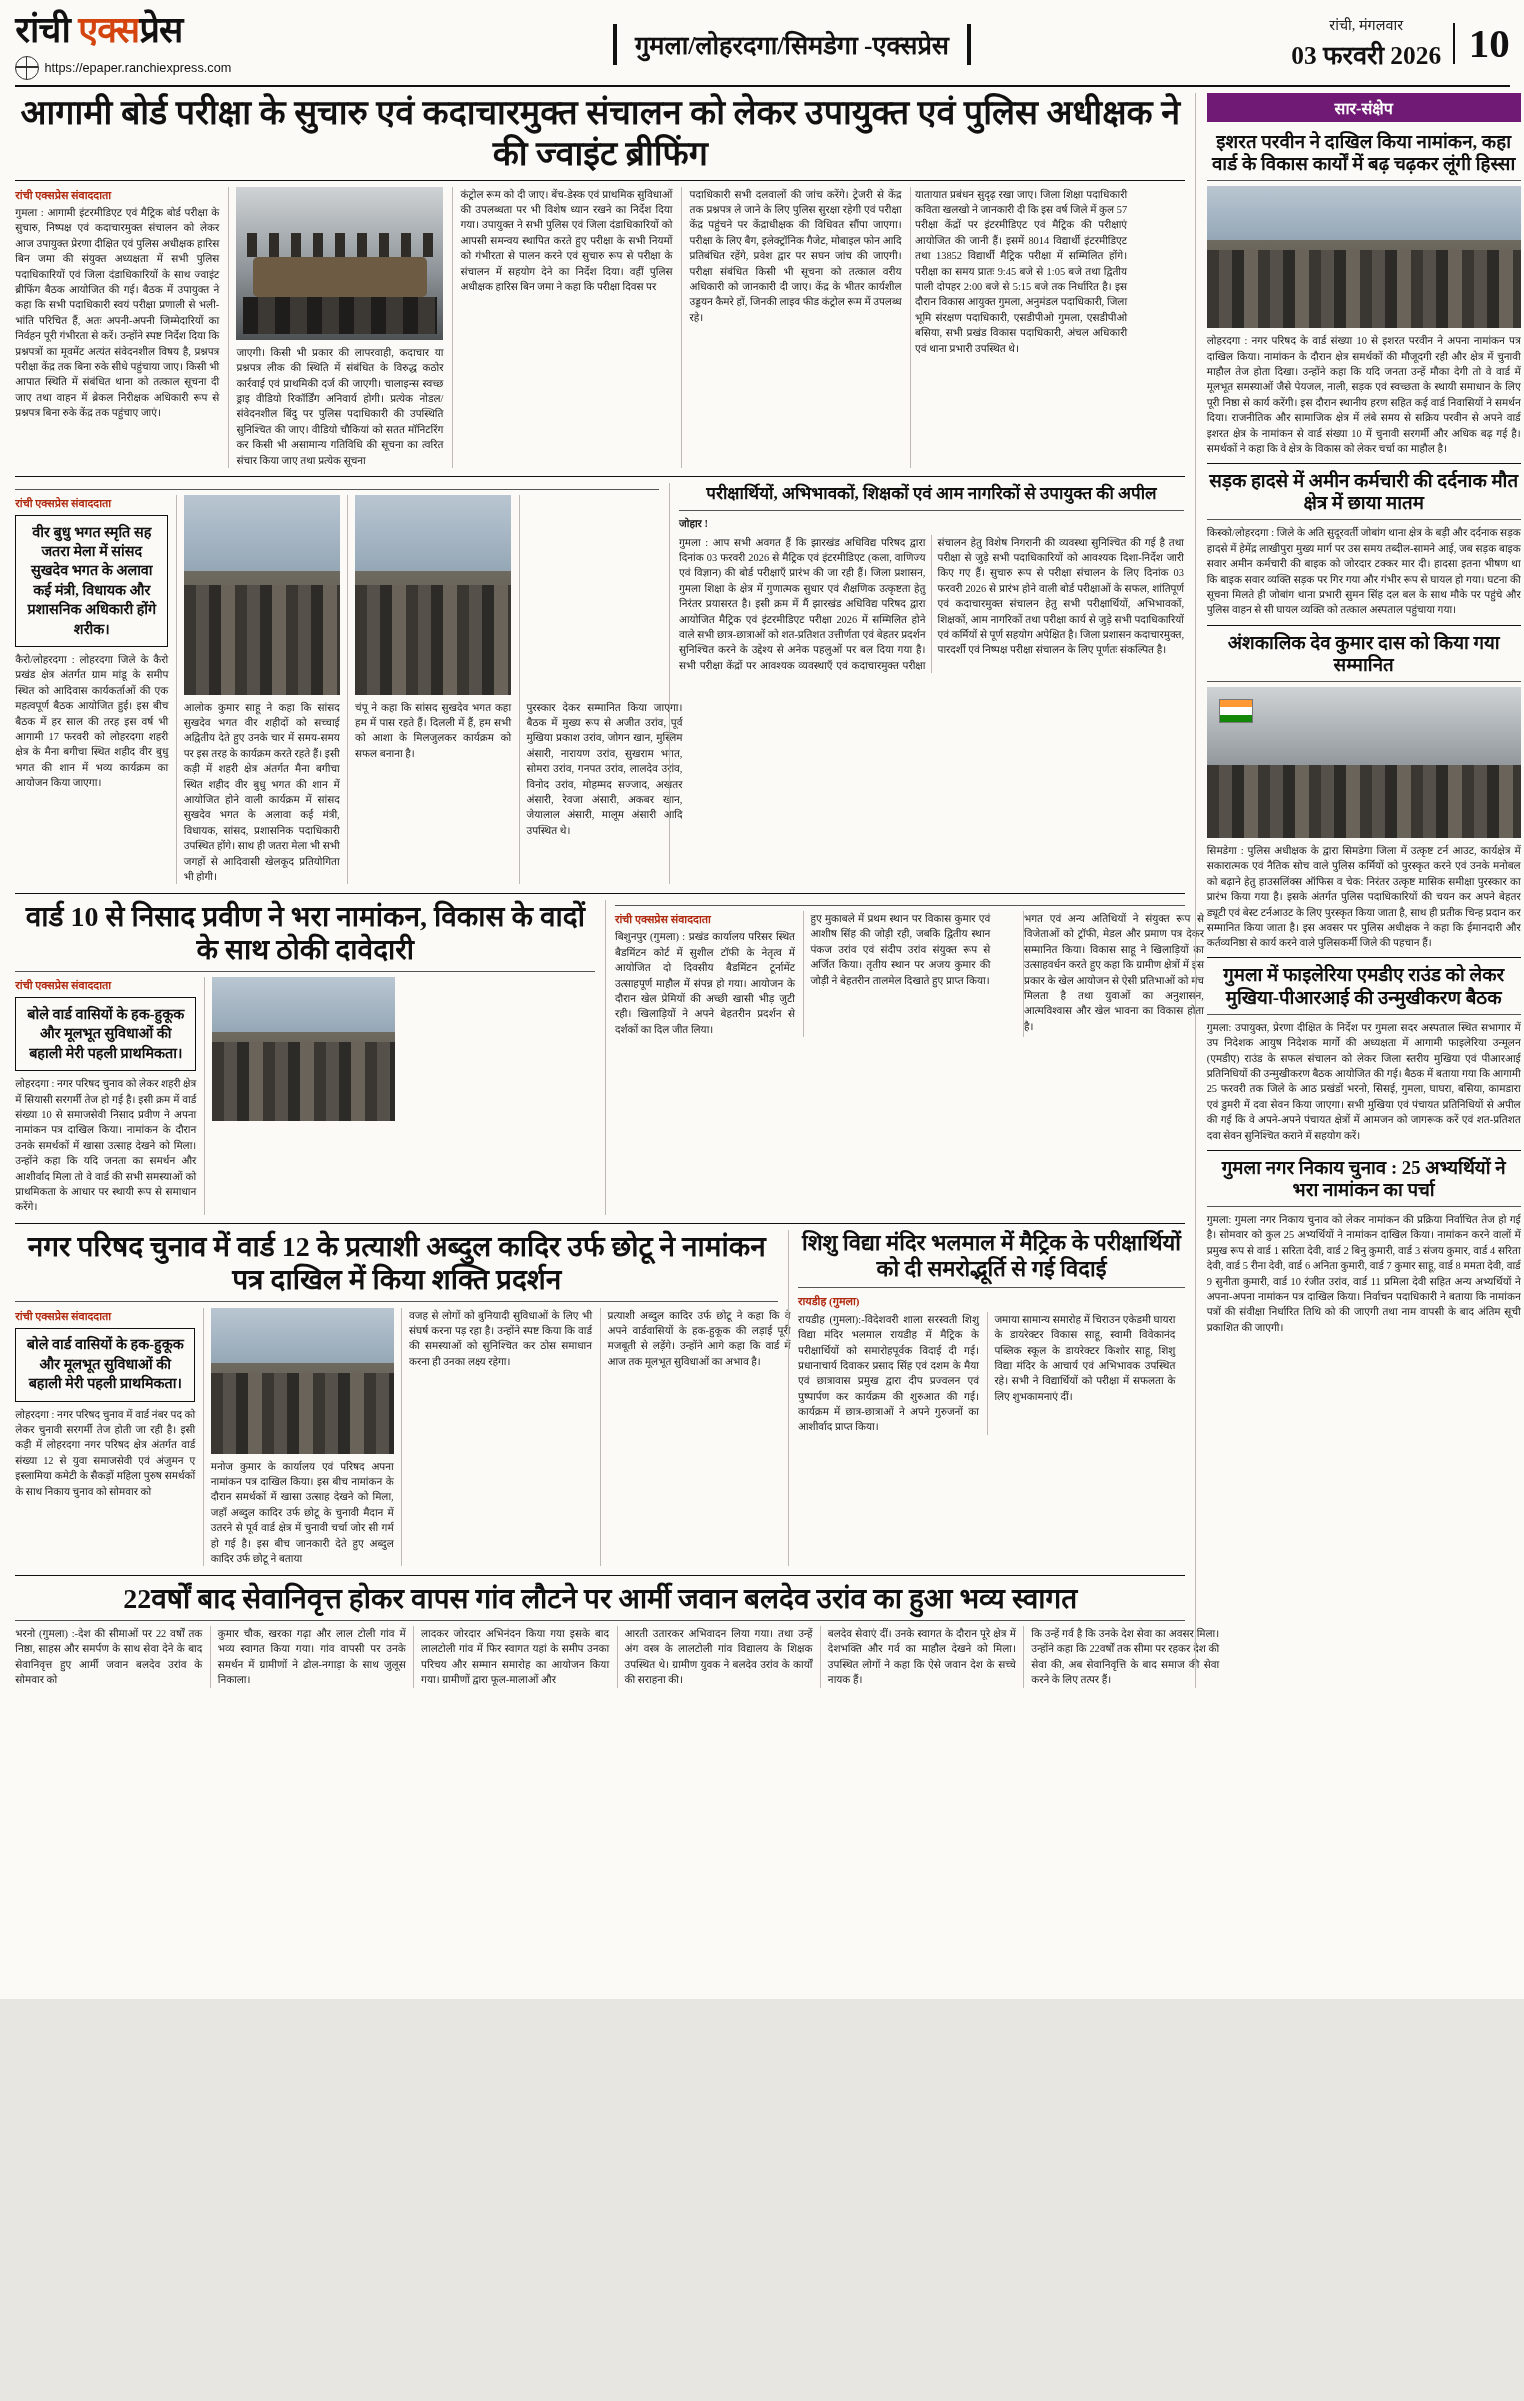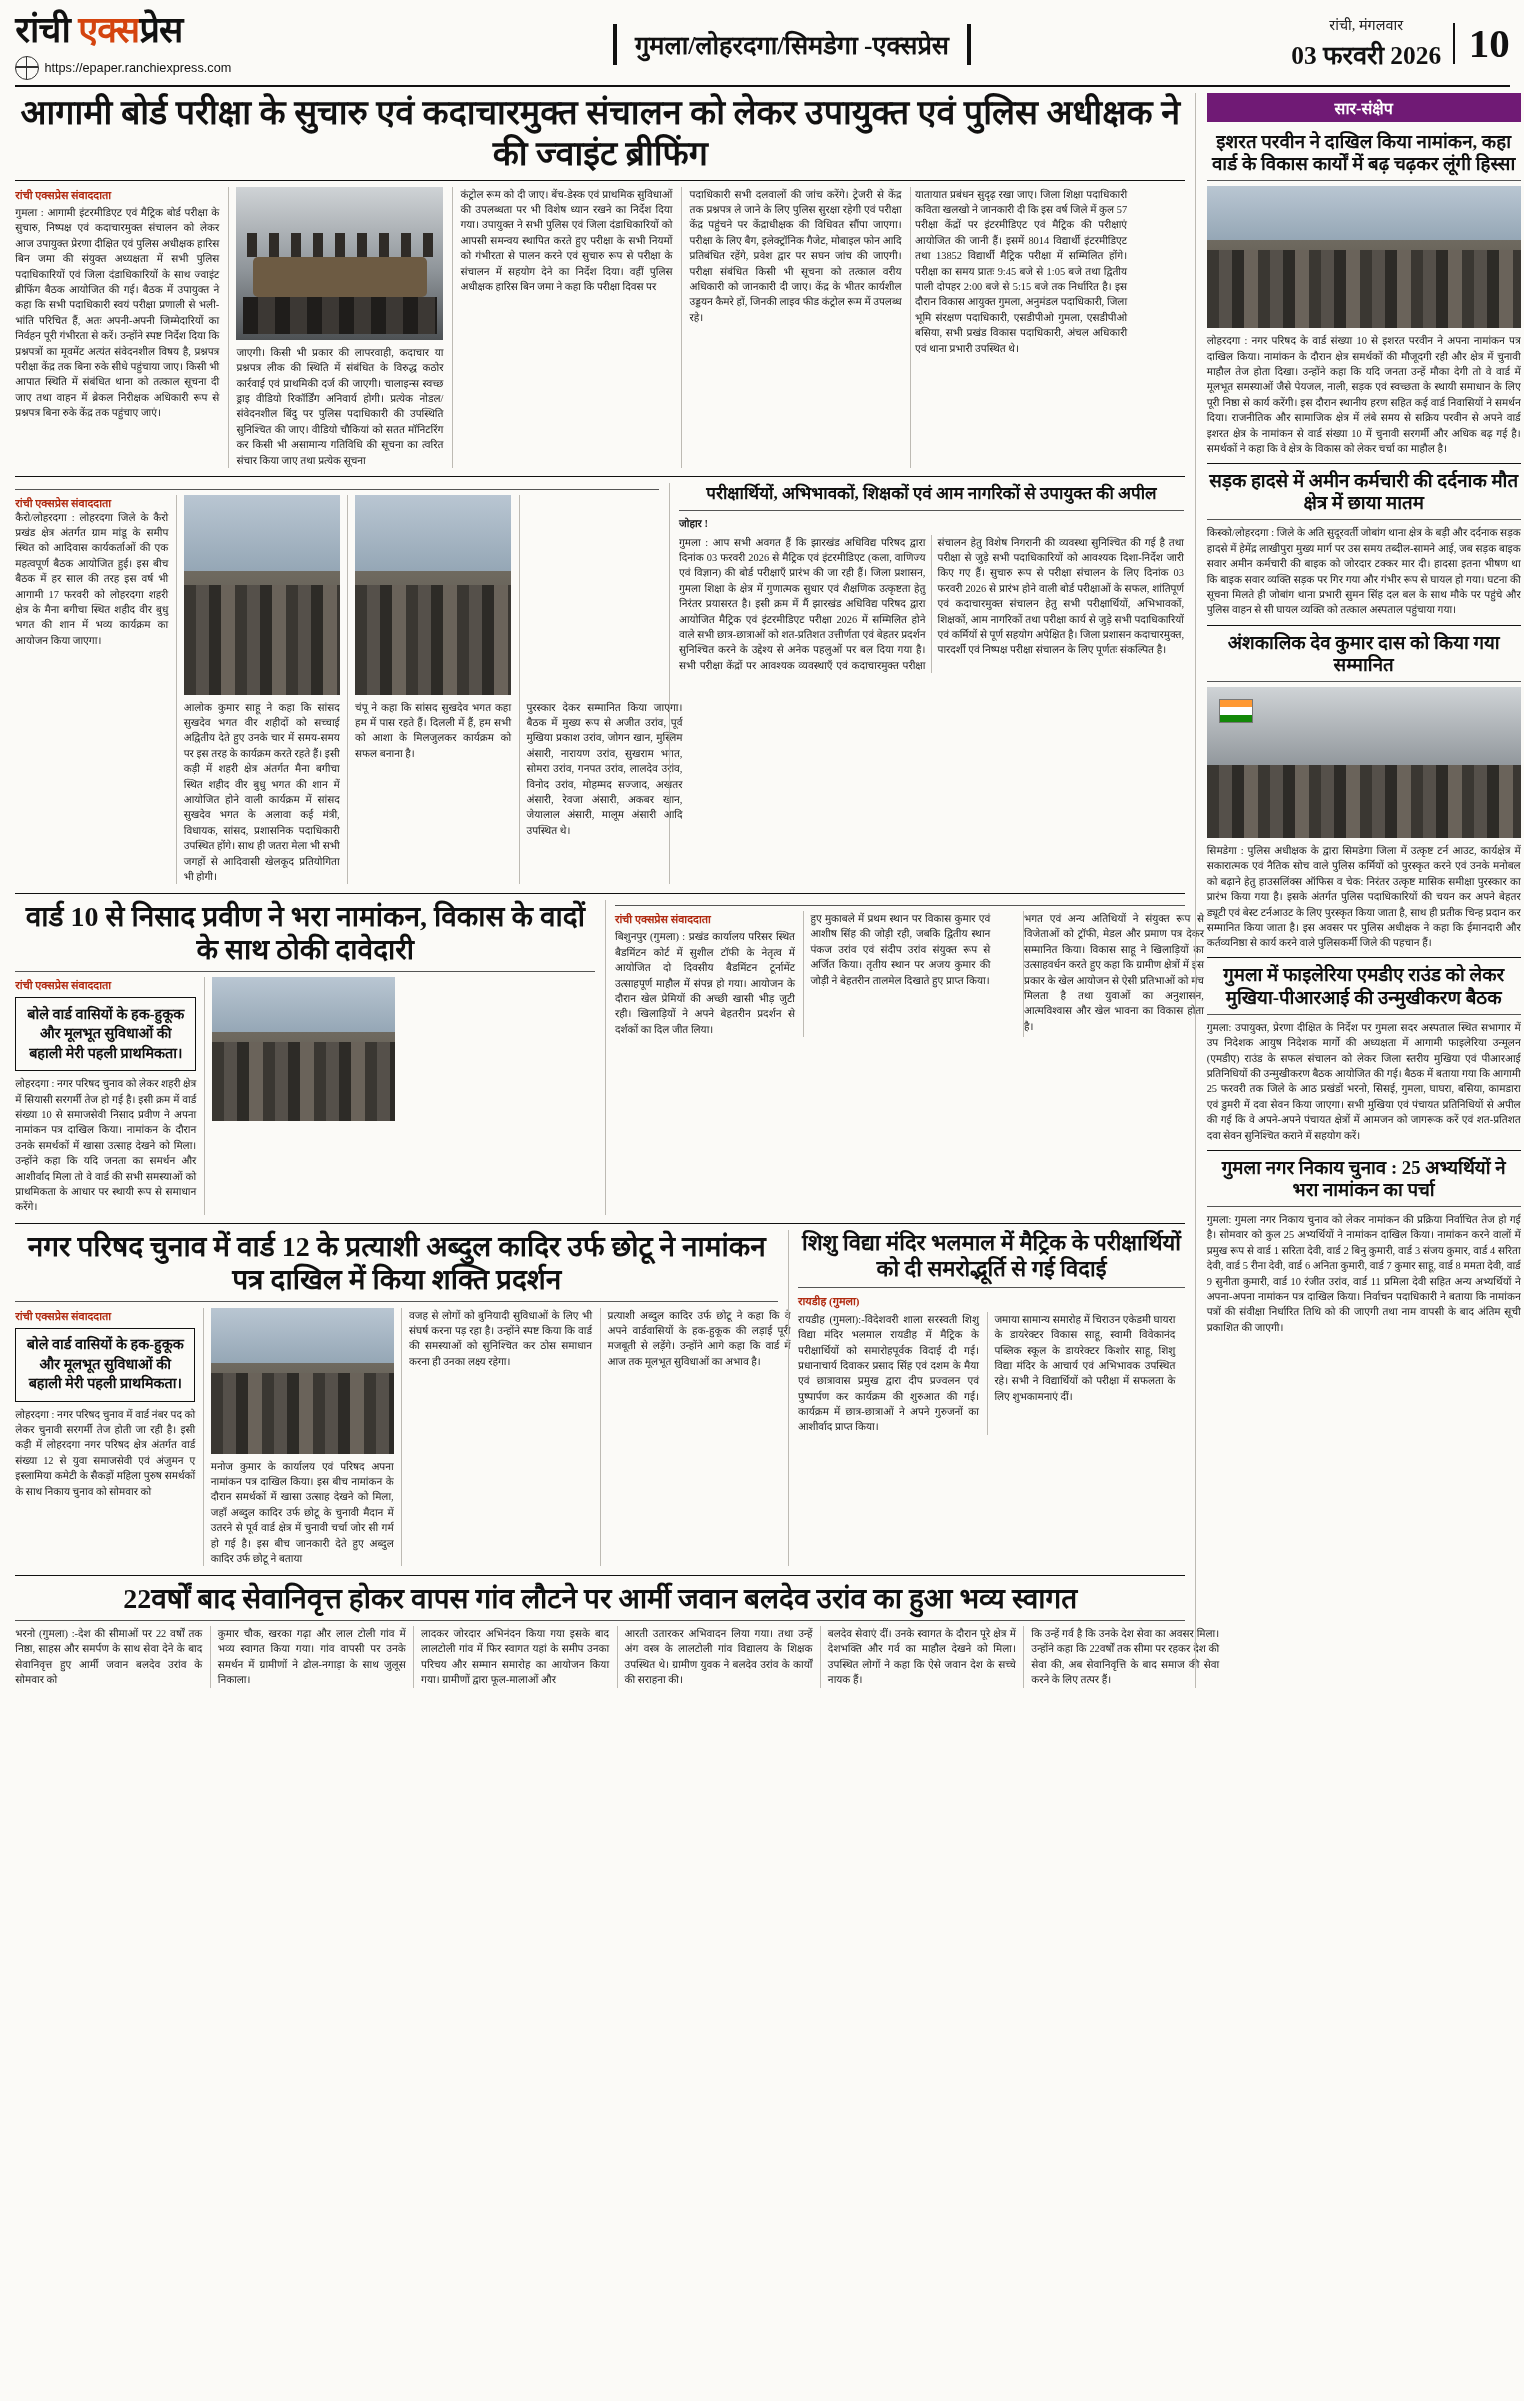--- a/index.html
+++ b/index.html
@@ -1,18 +1,18 @@
 <!DOCTYPE html>
 <html style="font-size:13.6px"><head>
 <meta charset="utf-8">
 <style>
   html,body{margin:0;padding:0;background:#e8e6e1;}
   body{font-family:"Liberation Sans", sans-serif;}
   .page{
-    width:1525px;height:2401px;background:#fbfaf7;position:relative;
+    width:1525px;height:1999px;background:#fbfaf7;position:relative;
     box-sizing:border-box;padding:12px 15.3px 8.5px 15.3px;
   }
   
   .masthead{display:flex;align-items:flex-start;border-bottom:2.5px solid #111;padding-bottom:5.1px;}
   .logo-block{width:339px;flex:0 0 339px;}
   .logo-title{font-family:"Liberation Serif",serif;font-weight:bold;font-size:36px;letter-spacing:-0.8px;color:#111;line-height:1;}
   .logo-title .accent{color:#d4440f;}
   .logo-url{display:flex;align-items:center;margin-top:7.6px;gap:5.1px;}
   .globe{width:22px;height:22px;border-radius:50%;border:1.7px solid #333;position:relative;flex:0 0 22px;}
   .globe:before{content:"";position:absolute;left:0;right:0;top:9.3px;height:1.7px;background:#333;}
@@ -122,20 +122,21 @@
       </div>
 
       <div class="rule" style="margin-top:8.5px;"></div>
       <div class="flex" style="gap:10.2px;">
 
         <div style="width:644px;flex:0 0 644px;">
           <div class="rule-thin"></div>
           <div class="flex" style="gap:7.6px;">
             <div style="width:153px;flex:0 0 153px;">
               <div class="byline">रांची एक्सप्रेस संवाददाता</div>
+              <div class="kicker" style="margin:5.1px 0;">वीर बुधु भगत स्मृति सह जतरा मेला में सांसद सुखदेव भगत के अलावा कई मंत्री, विधायक और प्रशासनिक अधिकारी होंगे शरीक।</div>
               <div class="body-text">कैरो/लोहरदगा : लोहरदगा जिले के कैरो प्रखंड क्षेत्र अंतर्गत ग्राम मांडू के समीप स्थित को आदिवास कार्यकर्ताओं की एक महत्वपूर्ण बैठक आयोजित हुई। इस बीच बैठक में हर साल की तरह इस वर्ष भी आगामी 17 फरवरी को लोहरदगा शहरी क्षेत्र के मैना बगीचा स्थित शहीद वीर बुधु भगत की शान में भव्य कार्यक्रम का आयोजन किया जाएगा।</div>
             </div>
             <div class="colsep" style="width:156px;flex:0 0 156px;padding-left:6.8px;">
               <div class="photo" style="height:200px;margin-bottom:5.1px;">
                 <div class="sky"></div>
                   <div class="ground"></div>
                   <div class="ph-people"></div>
               </div>
               <div class="body-text">आलोक कुमार साहू ने कहा कि सांसद सुखदेव भगत वीर शहीदों को सच्चाई अद्वितीय देते हुए उनके चार में समय-समय पर इस तरह के कार्यक्रम करते रहते हैं। इसी कड़ी में शहरी क्षेत्र अंतर्गत मैना बगीचा स्थित शहीद वीर बुधु भगत की शान में आयोजित होने वाली कार्यक्रम में सांसद सुखदेव भगत के अलावा कई मंत्री, विधायक, सांसद, प्रशासनिक पदाधिकारी उपस्थित होंगे। साथ ही जतरा मेला भी सभी जगहों से आदिवासी खेलकूद प्रतियोगिता भी होगी।</div>
             </div>

